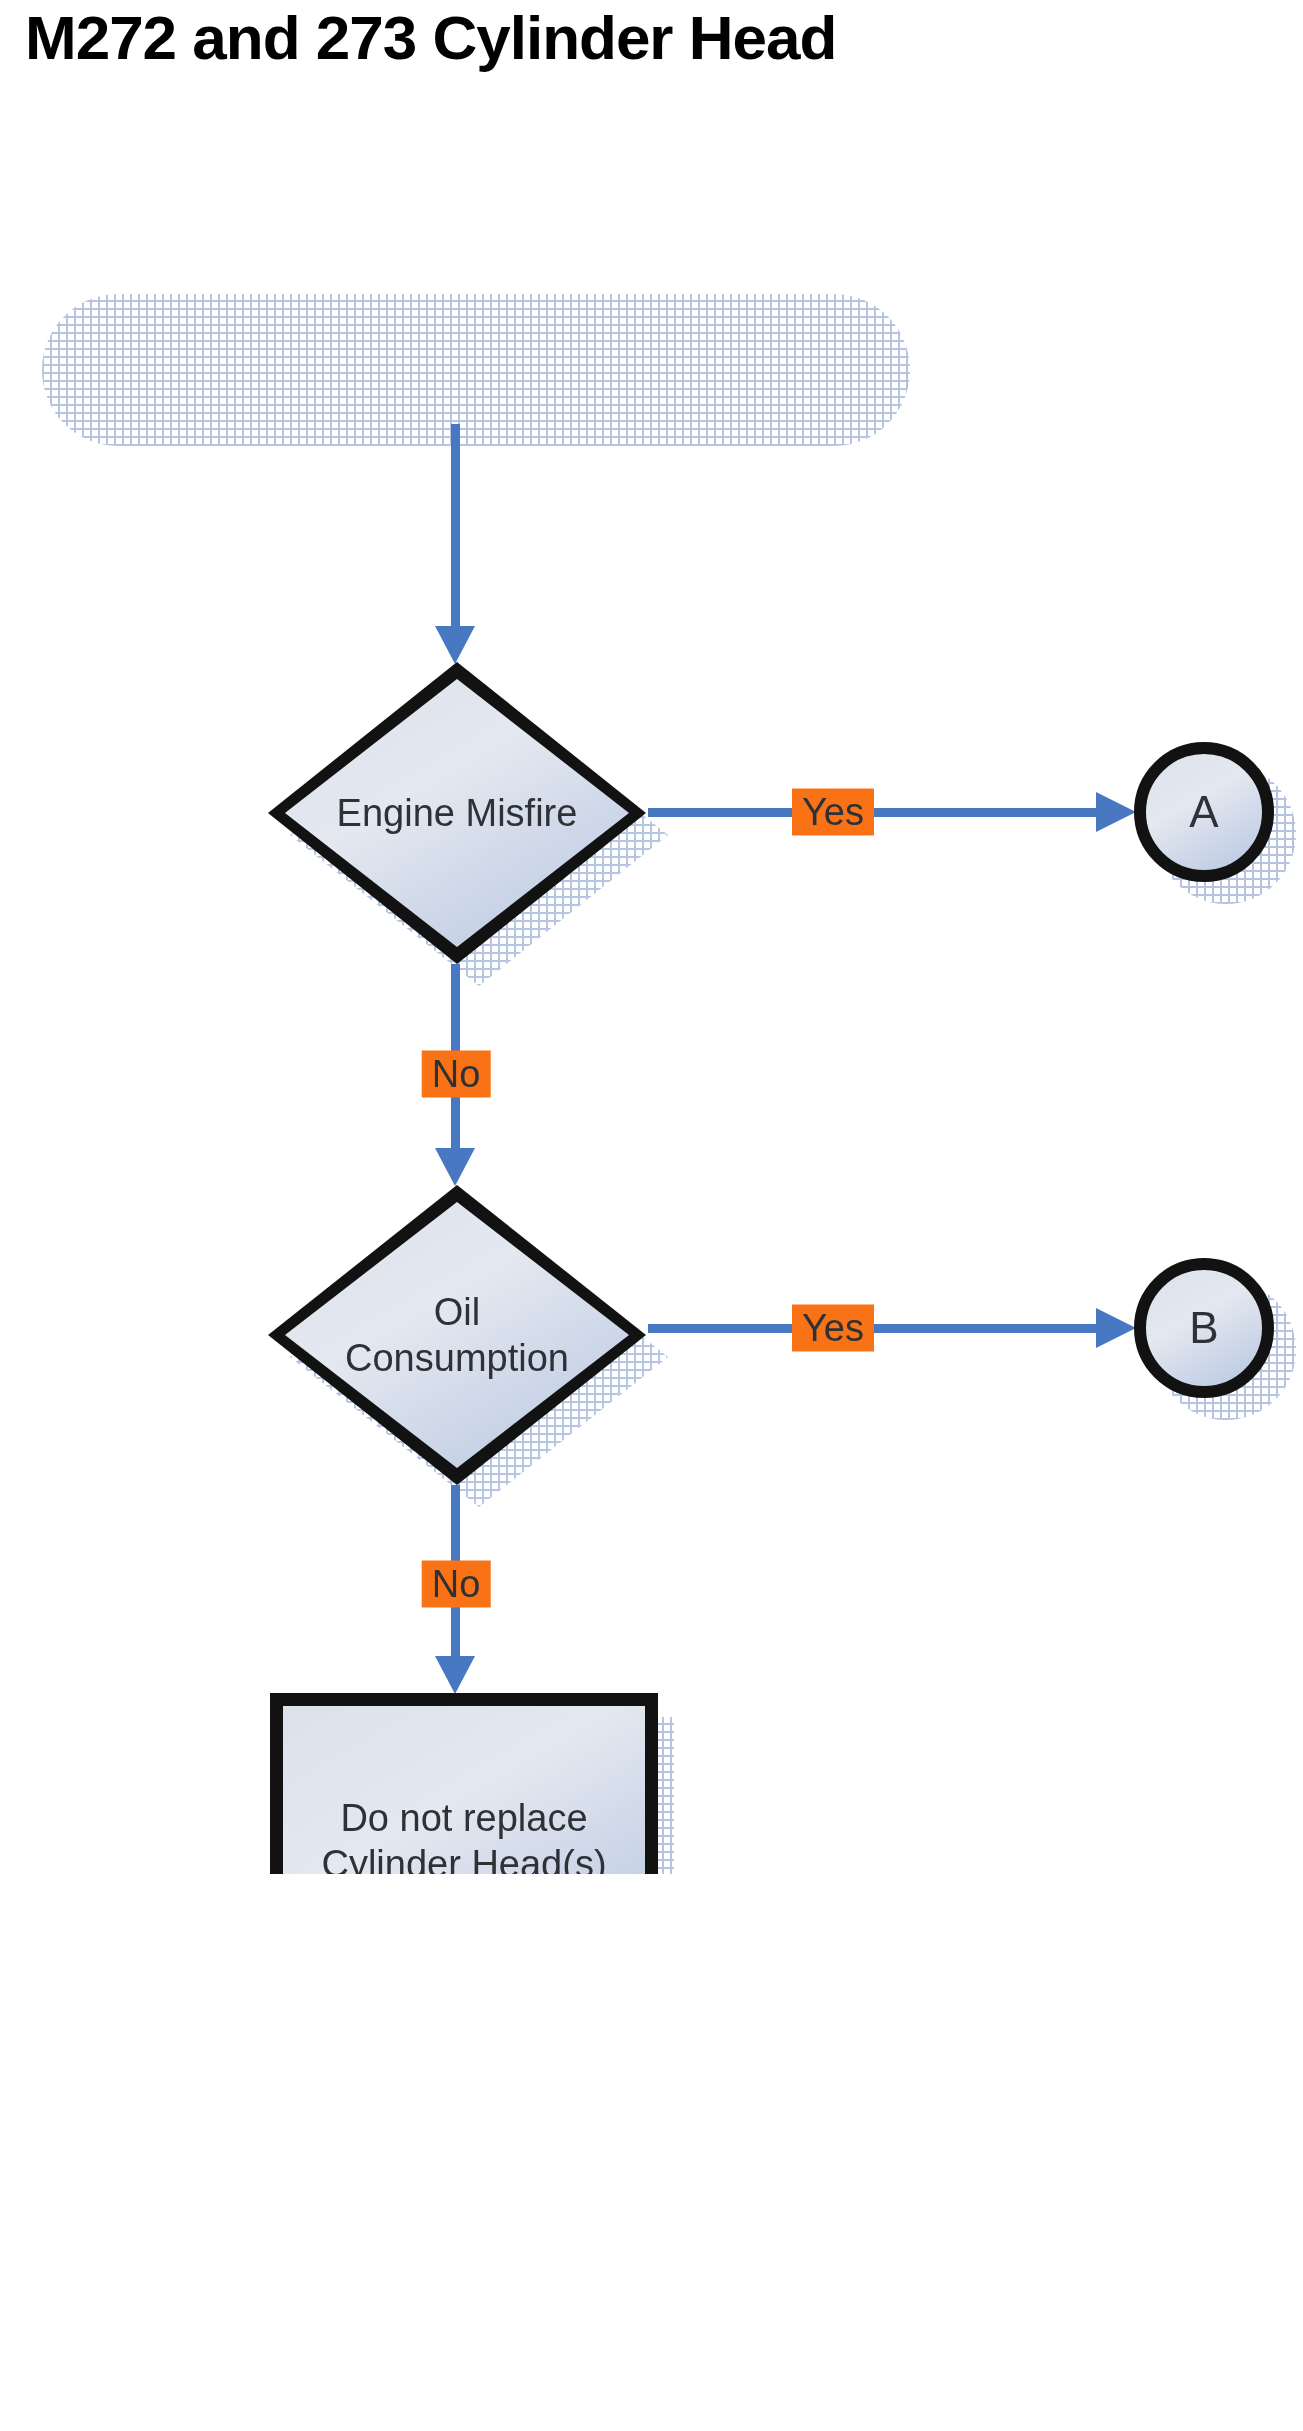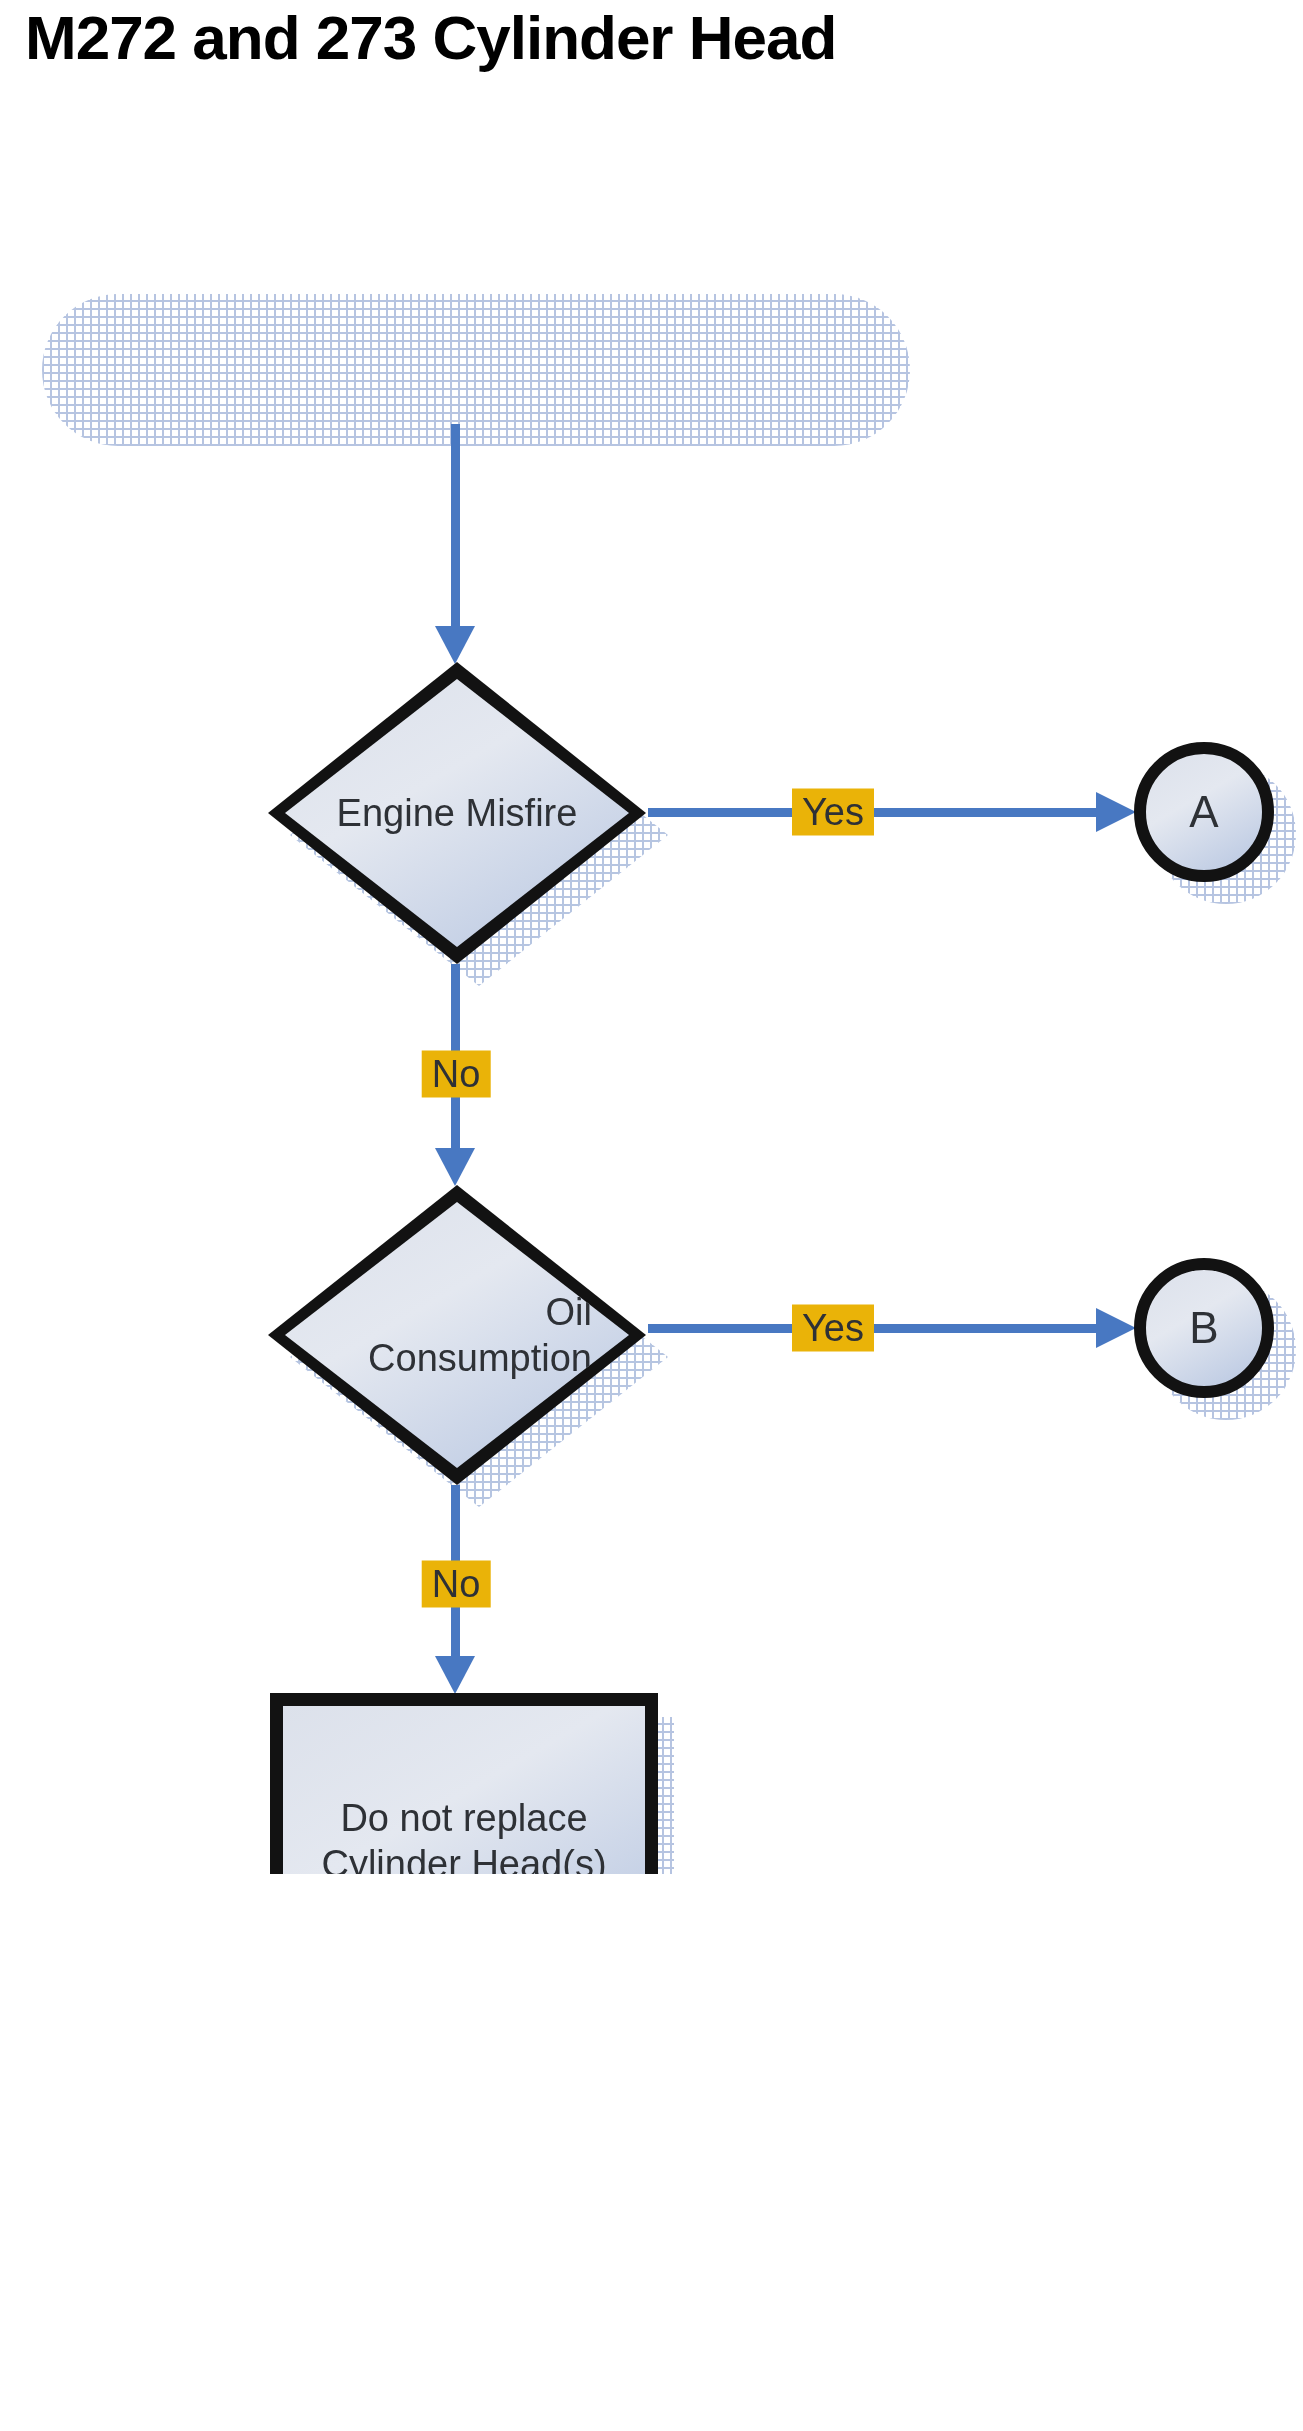--- a/index.html
+++ b/index.html
@@ -61,21 +61,21 @@
     background: var(--node-border, #121212);
     clip-path: polygon(50% 0%, 100% 50%, 50% 100%, 0% 50%);
   }
   .diamond-inner {
     position: absolute;
     inset: 17px;
     clip-path: polygon(50% 0%, 100% 50%, 50% 100%, 0% 50%);
     display: flex;
     align-items: center;
     justify-content: center;
-    text-align: right;
+    text-align: center;
     color: var(--node-label-text, #2e3136);
     font-size: 38px;
     line-height: 1.22;
     background: linear-gradient(150deg,
       var(--node-fill-light, #dce1eb) 0%,
       var(--node-fill-mid, #e4e8f0) 40%,
       var(--node-fill-dark, #b7c6e1) 100%);
   }
   #node-engine { left: 268px; top: 662px;  width: 378px; height: 302px; }
   #node-oil    { left: 268px; top: 1185px; width: 378px; height: 300px; }
@@ -123,21 +123,21 @@
   #edge3-head { left: 1096px; top: 1308px; }
   #edge4-line { left: 451px; top: 1485px; height: 171px; }
   #edge4-head { left: 435px; top: 1656px; }
   #edge5-line { left: 451px; top: 1989px; height: 207px; }
   #edge5-head { left: 435px; top: 2196px; }
 
   .edge-label {
     position: absolute;
     z-index: 4;
     transform: translate(-50%, -50%);
-    background: #eab308;
+    background: #f97316;
     padding: 2px 10px;
     font-size: 38px;
     color: var(--edge-label-text, #2e3136);
     white-space: nowrap;
   }
   #label-yes-1 { left: 833px; top: 812px; }
   #label-no-1  { left: 456px; top: 1074px; }
   #label-yes-2 { left: 833px; top: 1328px; }
   #label-no-2  { left: 456px; top: 1584px; }
 </style>

